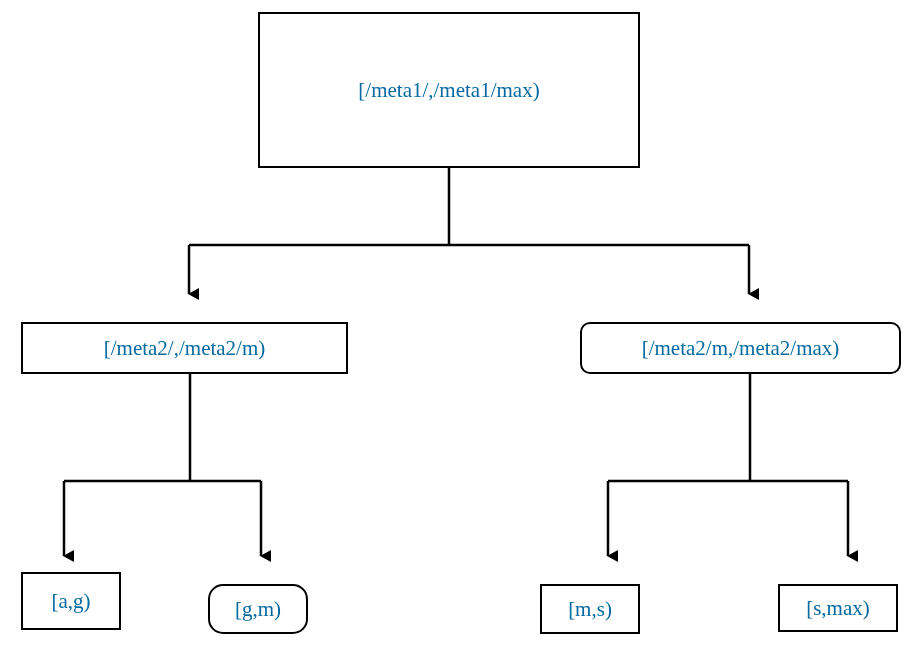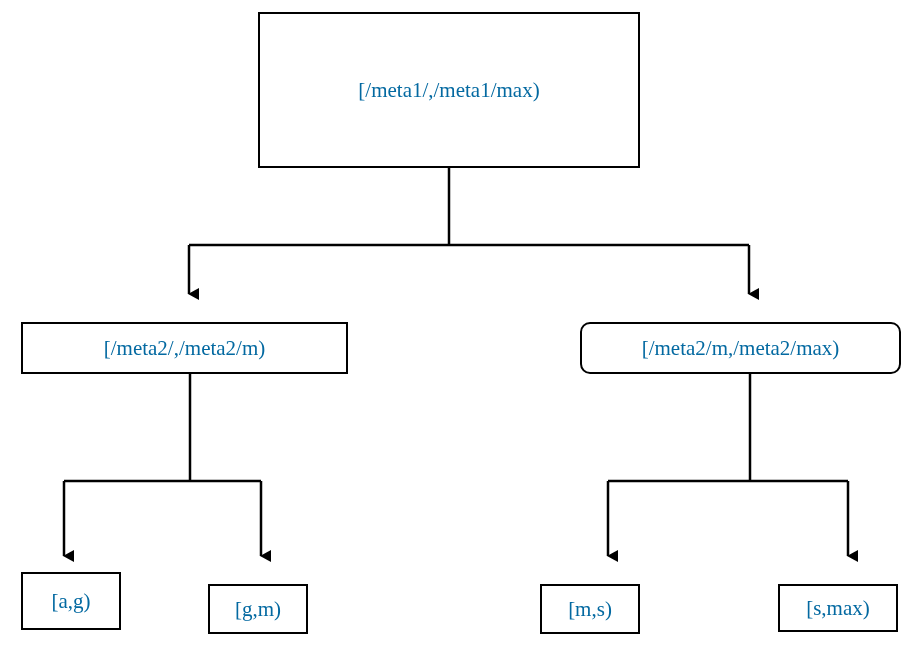--- a/index.html
+++ b/index.html
@@ -85,21 +85,21 @@
   </div>
 
   <div class="node node-mid" style="left:580px; top:322px; width:321px; height:52px;border-radius:10px;">
     <span class="node-label">[/meta2/m,/meta2/max)</span>
   </div>
 
   <div class="node node-leaf" style="left:8px; top:572px; width:100px; height:58px;margin-left:13px;">
     <span class="node-label">[a,g)</span>
   </div>
 
-  <div class="node node-leaf" style="left:208px; top:584px; width:100px; height:50px;">
+  <div class="node node-leaf" style="left:208px; top:584px; width:100px; height:50px;border-radius:15px;">
     <span class="node-label">[g,m)</span>
   </div>
 
   <div class="node node-leaf" style="left:540px; top:584px; width:100px; height:50px;">
     <span class="node-label">[m,s)</span>
   </div>
 
   <div class="node node-leaf" style="left:778px; top:584px; width:120px; height:48px;">
     <span class="node-label">[s,max)</span>
   </div>

